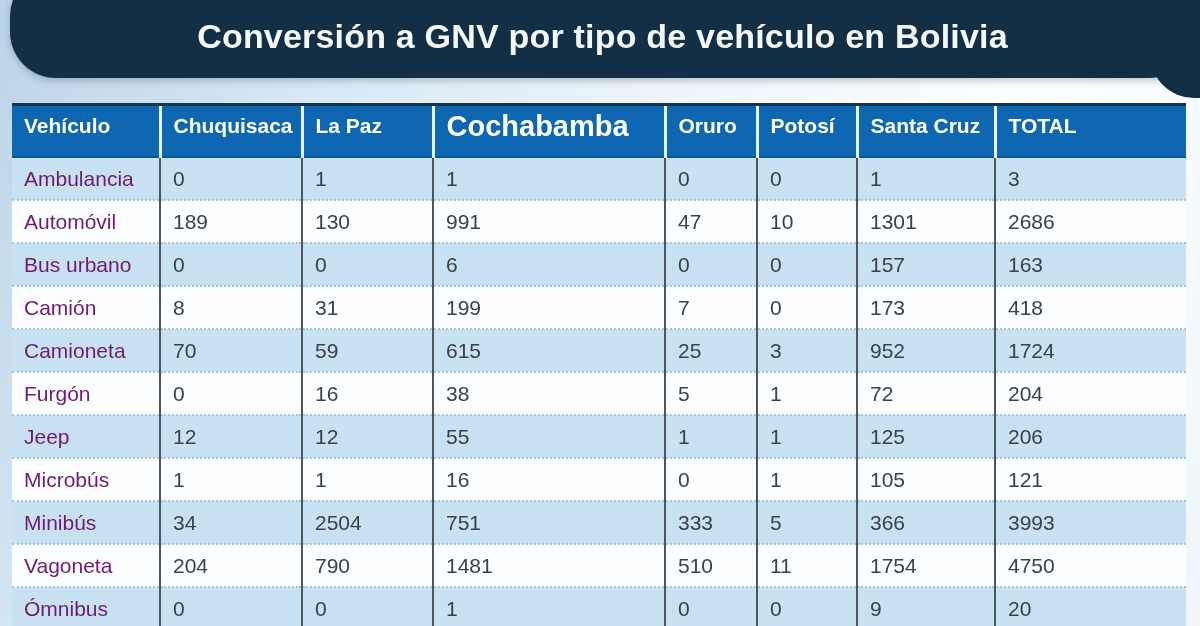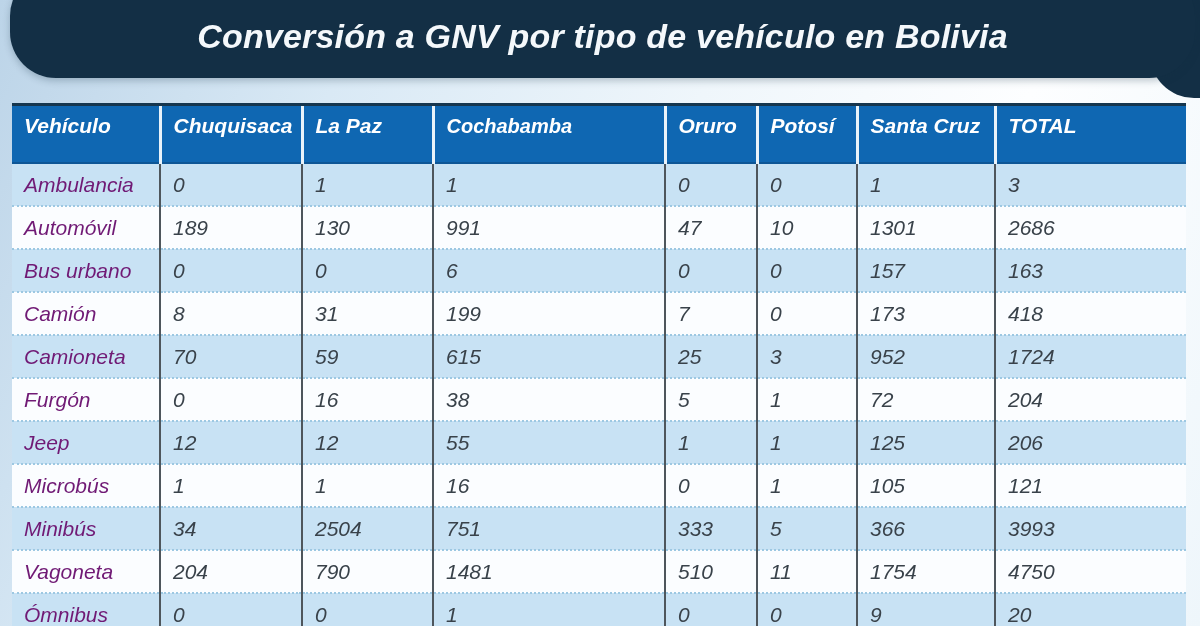--- a/index.html
+++ b/index.html
@@ -6,21 +6,20 @@
     margin: 0; padding: 0;
     width: 1200px; height: 626px;
     overflow: hidden;
     font-family: "Liberation Sans", sans-serif;
   }
   .page {
     position: relative;
     width: 1200px; height: 626px;
     background:
       linear-gradient(115deg, #bcd4e8 0%, #d9e9f5 25%, #eff6fb 50%, #fdfeff 72%, #eef6fb 100%);
-    font-style: italic;
   }
   
   .title-corner {
     position: absolute;
     top: -30px; right: -14px;
     width: 64px; height: 128px;
     background: #132f45;
     border-radius: 0 0 0 44px;
     z-index: 1;
   }
@@ -57,27 +56,27 @@
     border-collapse: collapse;
     table-layout: fixed;
   }
   table.gnv thead th {
     background: #0f67b2;
     color: #ffffff;
     font-weight: bold;
     font-size: 21px;
     text-align: left;
     height: 40px;
-    padding: 0 0 16px 12px;
+    padding: 0 0 10px 12px;
     border-right: 3px solid #e9f3fa;
     vertical-align: middle;
     border-bottom: 2px solid #0d5696;
   }
   table.gnv thead th:last-child { border-right: none; }
-  table.gnv thead th.col-big { font-size: 20px; }
+  table.gnv thead th.col-big { font-size: 29px; }
   table.gnv tbody td {
     font-size: 21px;
     color: #39424a;
     height: 41px;
     padding: 0 0 0 12px;
     vertical-align: middle;
     border-bottom: 2px dotted #9dc8e2;
   }
   table.gnv tbody td:not(:first-child) {
     border-left: 2px solid #4e565c;

